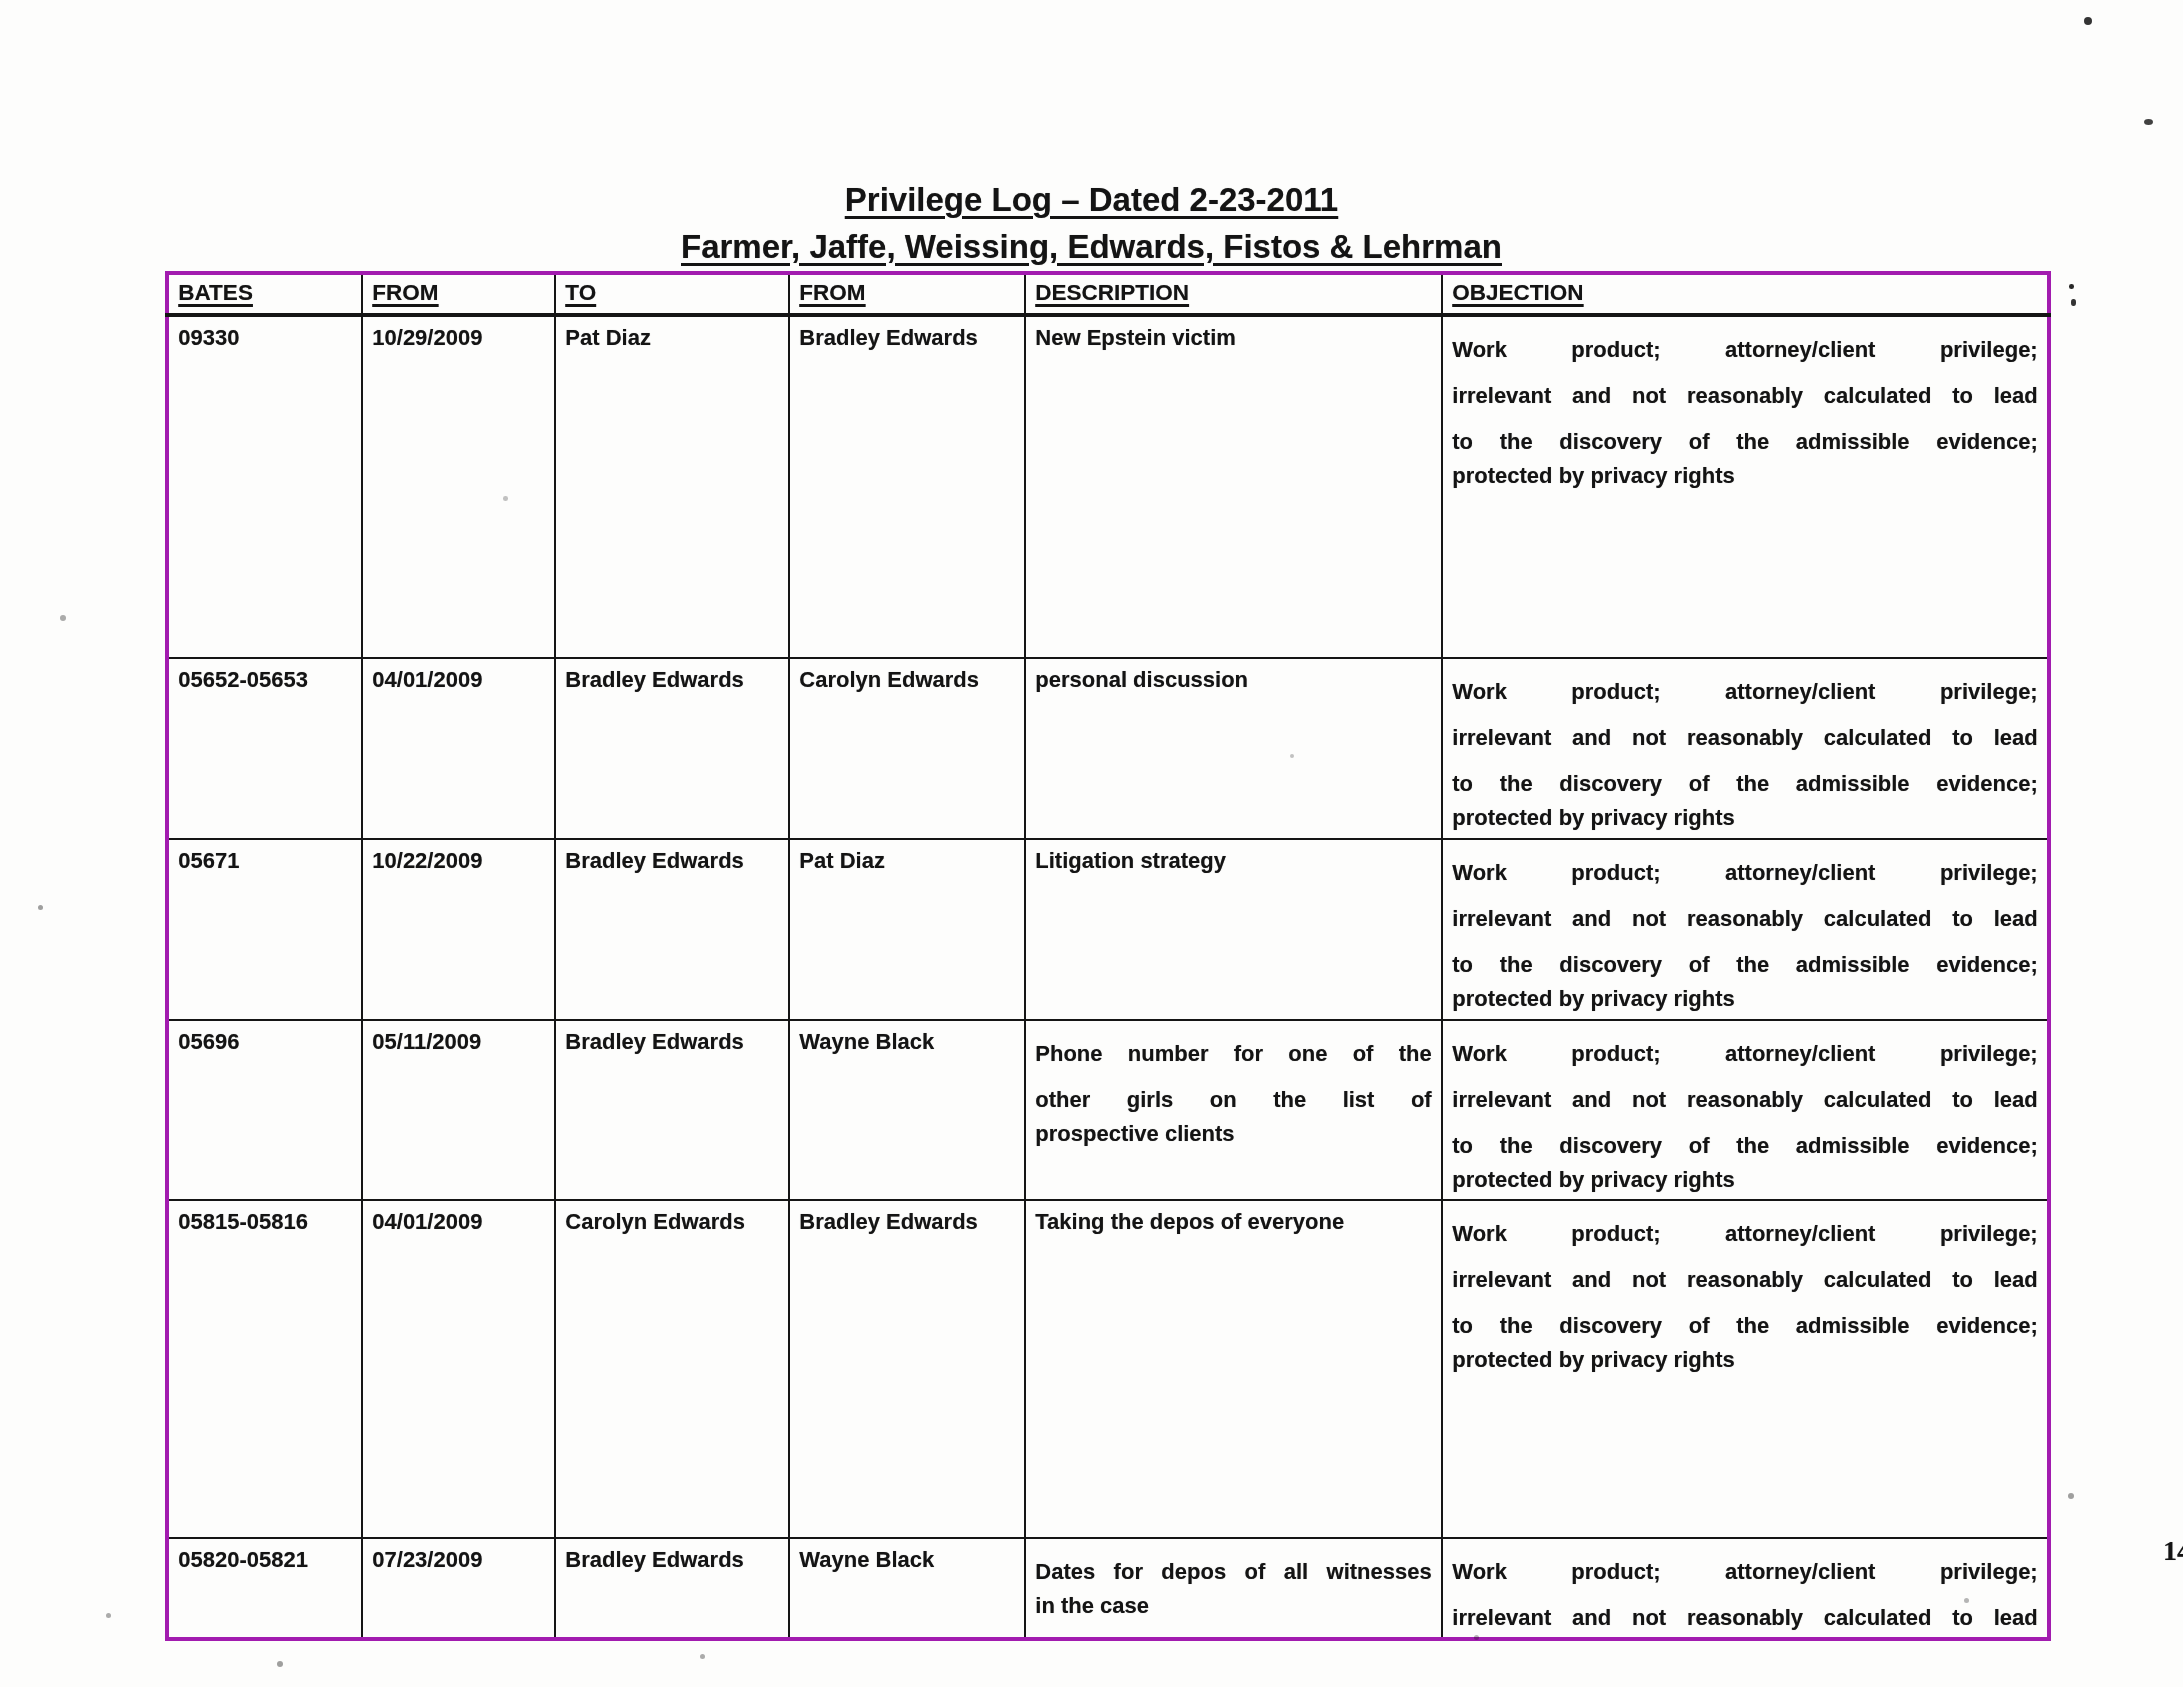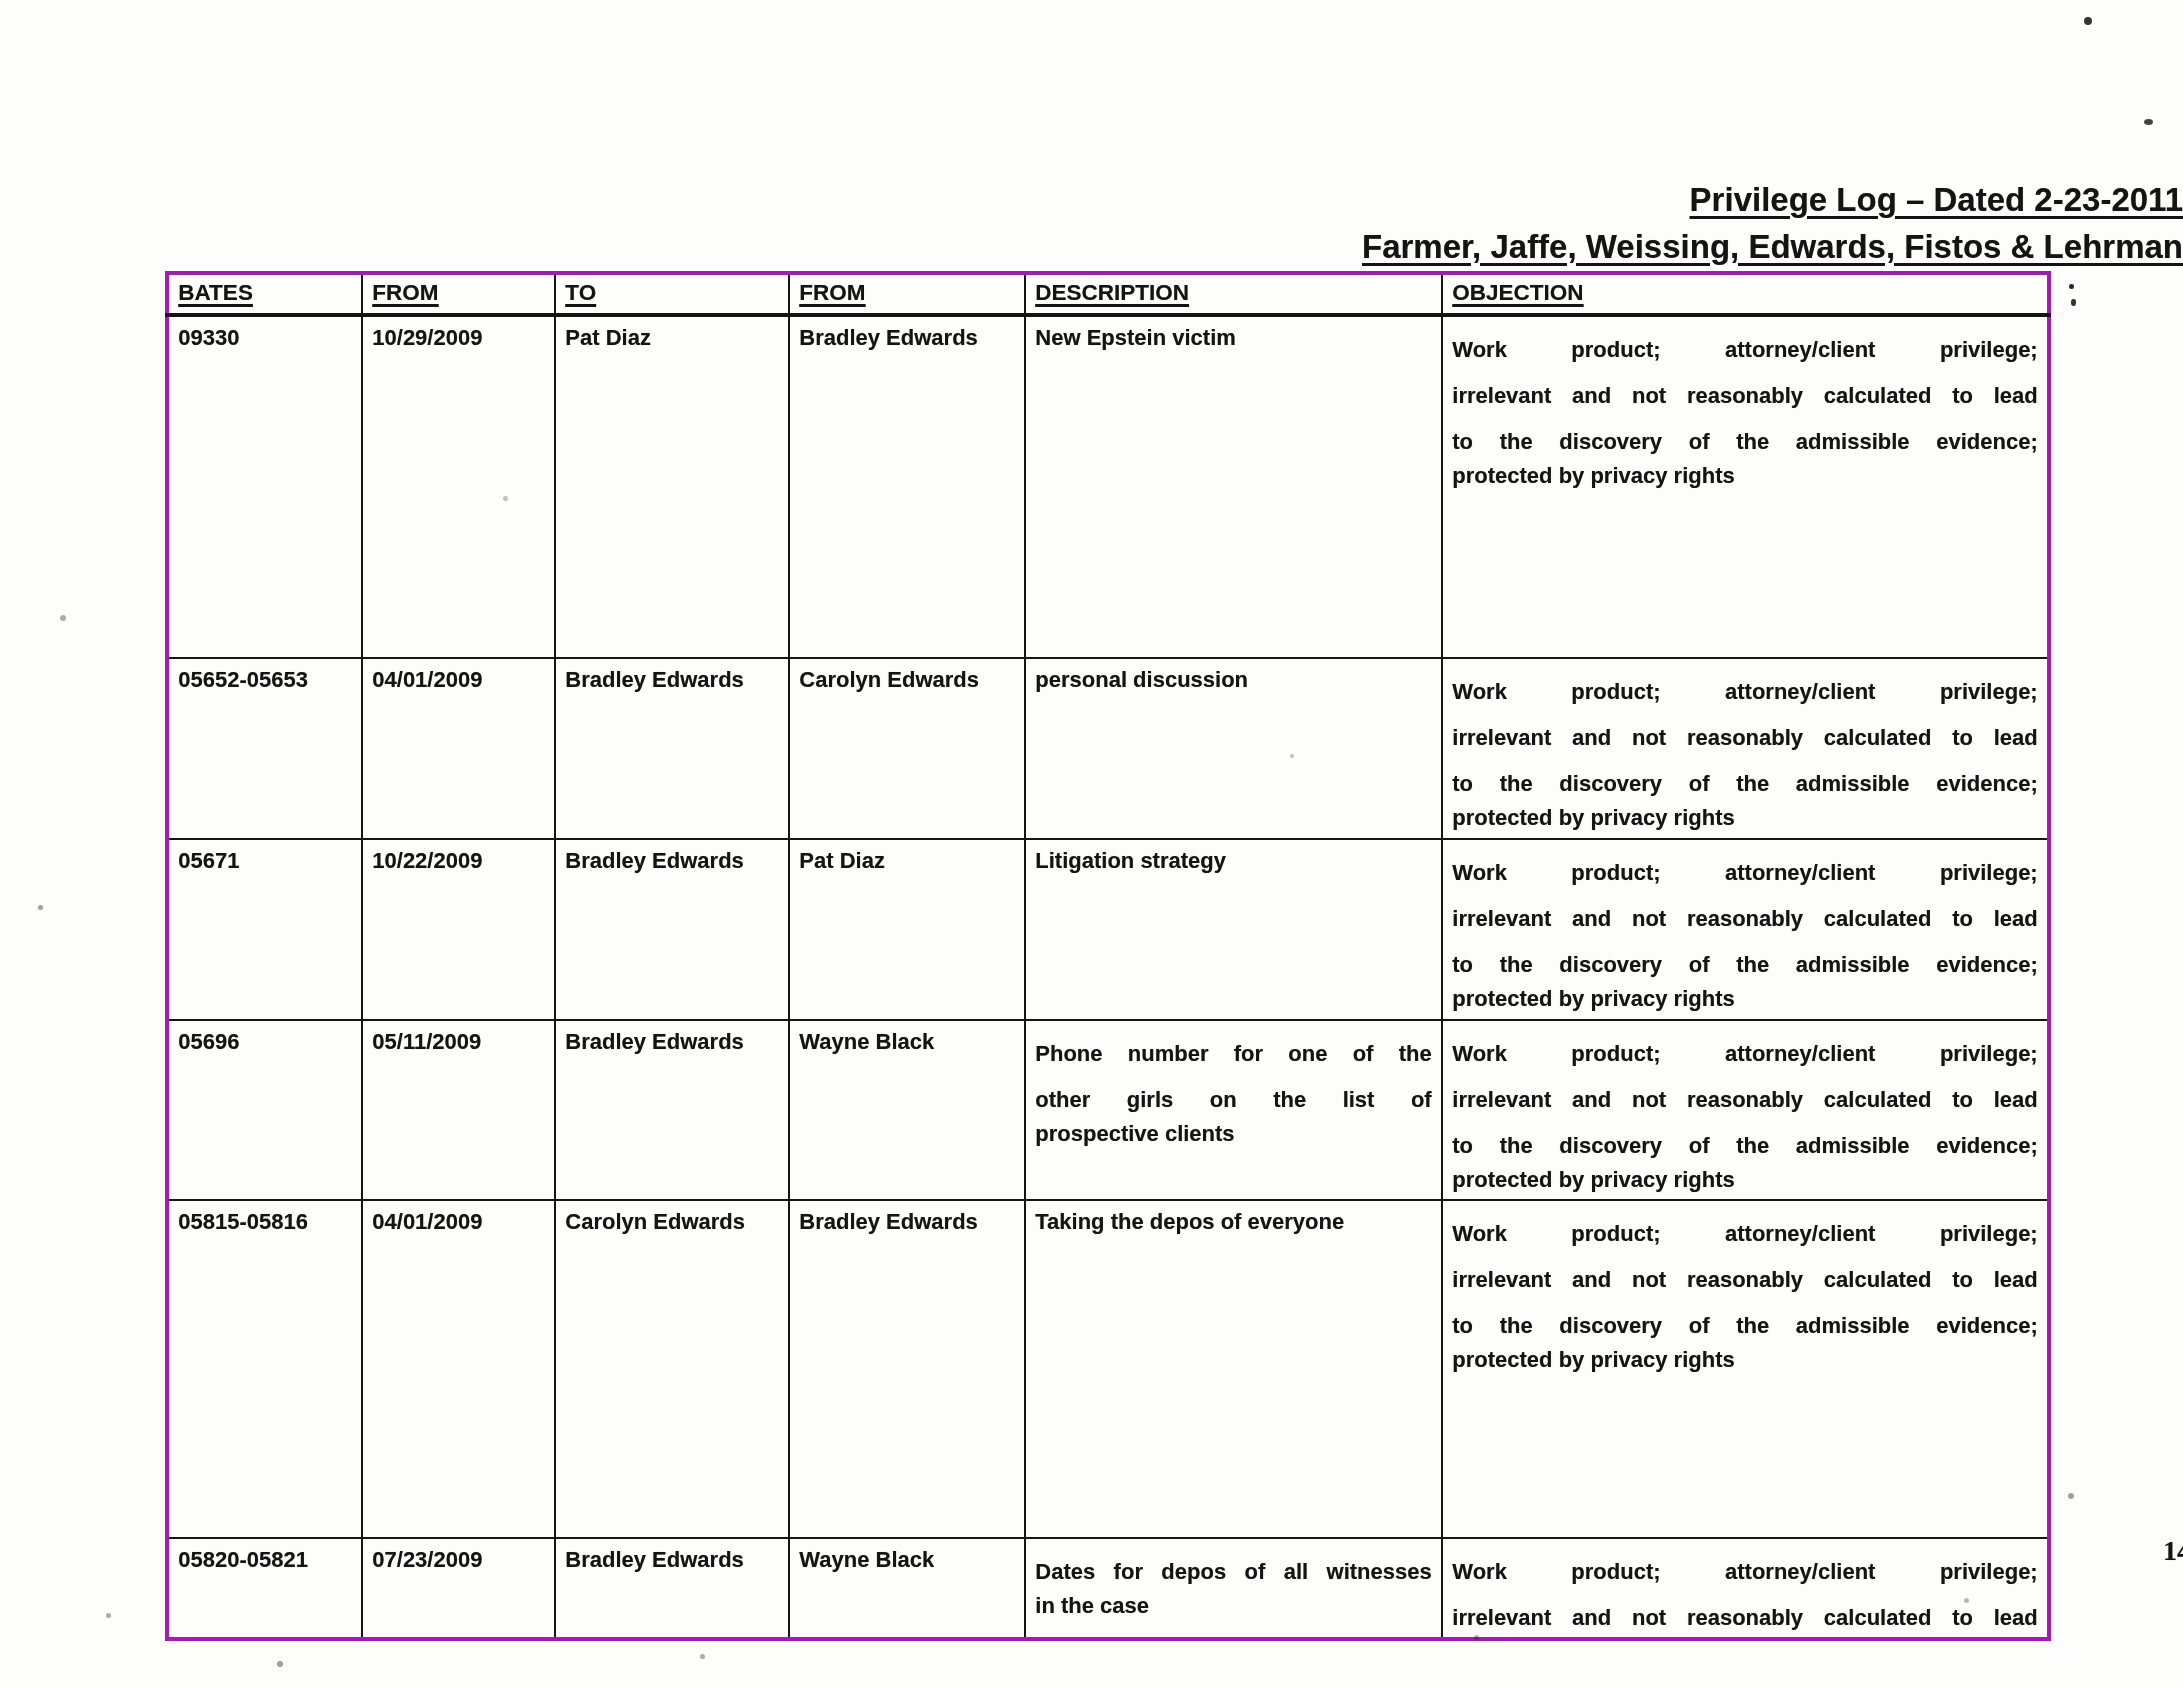--- a/index.html
+++ b/index.html
@@ -18,21 +18,21 @@
     color: #141414;
     text-shadow: 0 0 0.7px rgba(10,10,10,0.45);
   }
 
   
   .title-block {
     position: absolute;
     top: 180px;
     left: 0;
     width: 2183px;
-    text-align: right;
+    text-align: center;
   }
   .doc-title {
     font-size: 33px;
     line-height: 40px;
     text-decoration: underline;
     text-decoration-thickness: 3.3px;
     text-underline-offset: 4.6px;
     letter-spacing: 0px;
   }
   .doc-subtitle {

